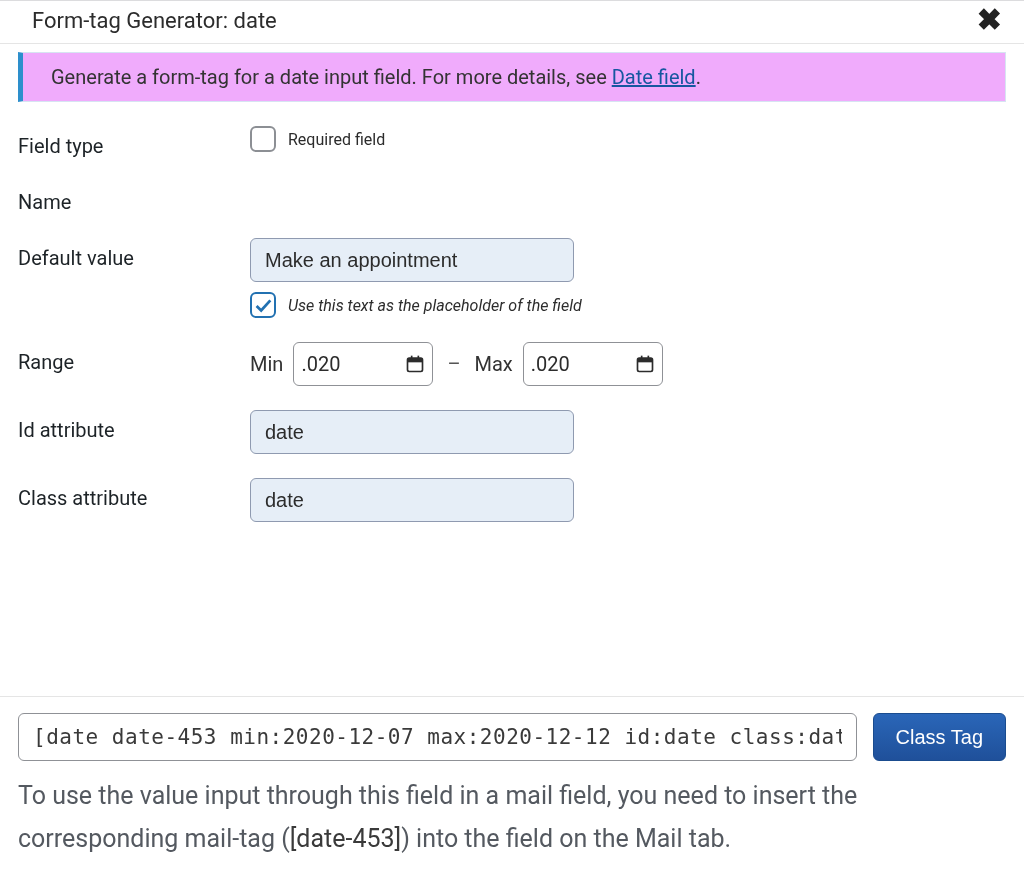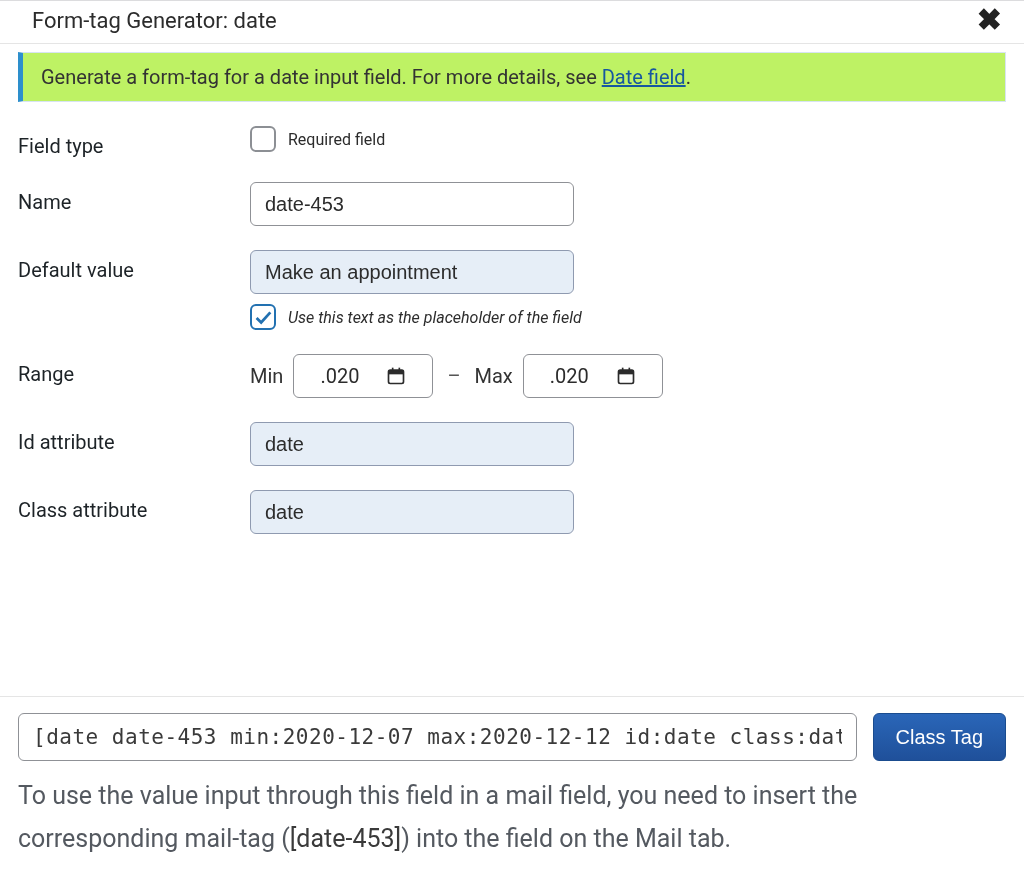--- a/index.html
+++ b/index.html
@@ -43,22 +43,22 @@
   .content {
     flex: 1 1 auto;
     padding: 0 18px;
     display: flex;
     flex-direction: column;
   }
   .notice {
     margin-top: 8px;
     border: 1px solid #d7e4f2;
     border-left: 5px solid #2d8fcc;
-    background: #bef264;
-    padding: 12px 18px;
+    background: #f0abfc;
+    padding: 12px 28px;
     font-size: 20px;
     color: #333;
   }
   .notice a {
     color: #1657a0;
     text-decoration: underline;
   }
   .form {
     margin-top: 24px;
   }
@@ -128,21 +128,21 @@
     color: #333;
   }
   .date-box {
     display: inline-flex;
     align-items: center;
     justify-content: space-between;
     width: 140px;
     height: 44px;
     border: 1px solid #8f9196;
     border-radius: 6px;
-    padding: 0 26px;
+    padding: 0 7px;
     background: #fff;
     font-size: 20px;
     color: #2c2c2c;
     cursor: pointer;
   }
   .date-box .cal {
     width: 20px; height: 20px;
   }
   .dash { margin: 0 4px; color:#555;}
   .spacer { flex: 1 1 auto; }
@@ -212,23 +212,20 @@
             <span class="chk">
               
             </span>
             <span class="chk-label">Required field</span>
           </div>
         </div>
       </div>
 
       <div class="row">
         <div class="label">Name</div>
-        <div class="field">
-          <input class="txt" type="text" value="date-453" style="">
-        </div>
       </div>
 
       <div class="row">
         <div class="label">Default value</div>
         <div class="field">
           <input class="txt selected" type="text" value="Make an appointment" style="">
           <div class="sub chk-wrap">
             <span class="chk checked">
               <svg viewBox="0 0 24 24">
                   <path d="M5 13l5 5L20 7"></path>

